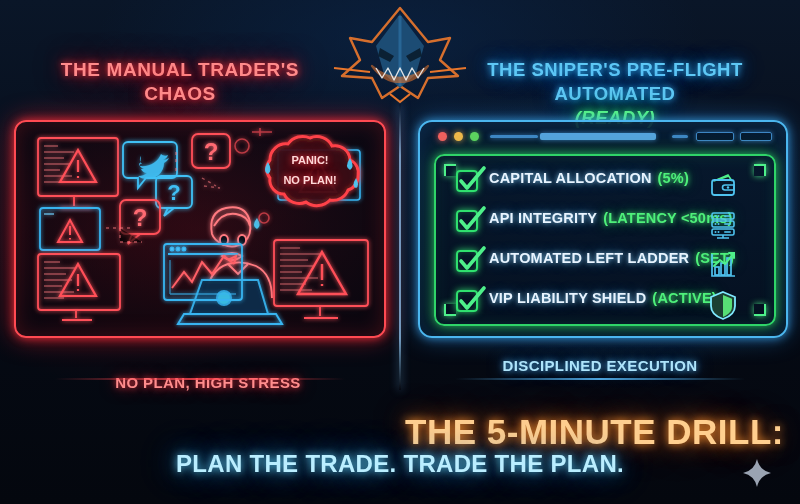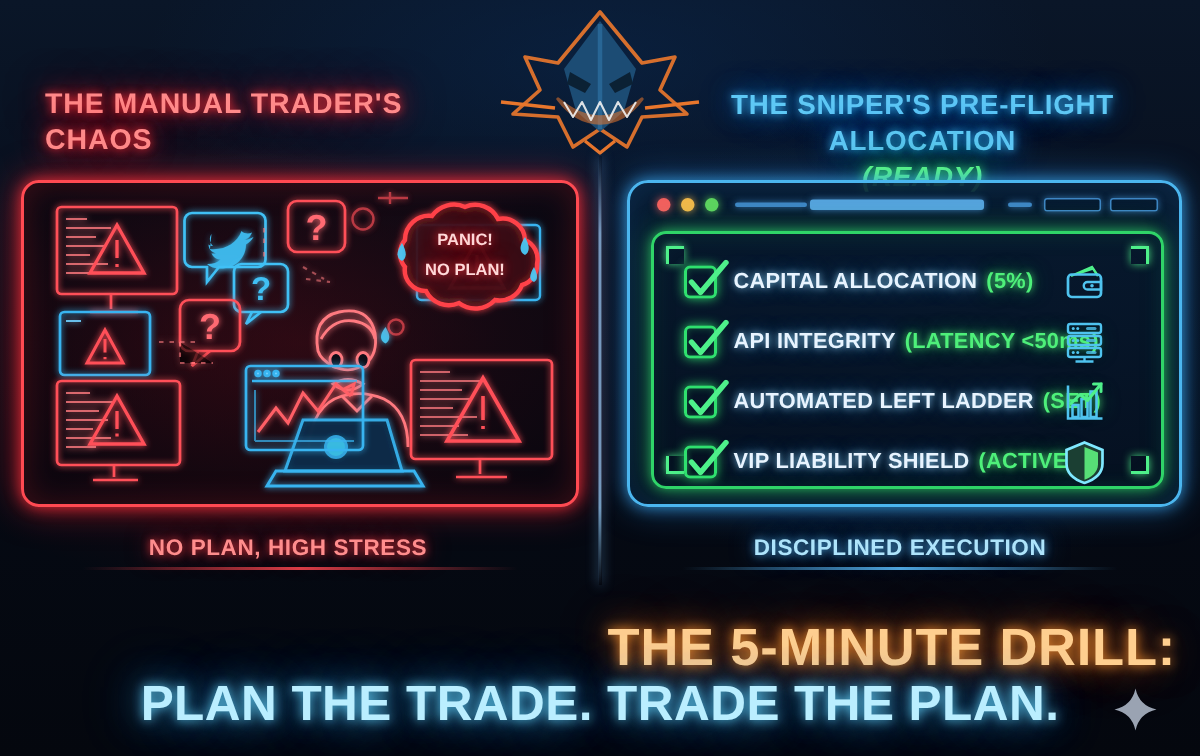--- a/index.html
+++ b/index.html
@@ -14,21 +14,21 @@
     background:
       radial-gradient(ellipse 300px 220px at 120px 230px, rgba(120,10,20,0.30), rgba(0,0,0,0) 70%),
       radial-gradient(ellipse 320px 230px at 610px 230px, rgba(8,60,110,0.34), rgba(0,0,0,0) 70%),
       radial-gradient(ellipse 420px 180px at 400px 40px, rgba(10,40,80,0.55), rgba(0,0,0,0) 72%),
       linear-gradient(180deg,#0a1628 0%, #081120 25%, #050a14 60%, #04070e 100%);
     overflow:hidden;
   }
 
   
   .head-left {
-    position:absolute; left:30px; top:58px; width:300px; 
+    position:absolute; left:30px; top:58px; width:300px; text-align:center;
     color:#ff8a8a; font-size:19px; font-weight:bold; letter-spacing:.6px;
     line-height:24px;
     text-shadow:0 0 6px rgba(255,50,60,.95), 0 0 16px rgba(255,30,40,.75), 0 0 30px rgba(255,20,30,.5);
   }
   .head-left .sub { color:#ff9a9a; }
   .head-right {
     position:absolute; left:450px; top:58px; width:330px; text-align:center;
     color:#5ec8f5; font-size:18.5px; font-weight:bold; letter-spacing:.5px;
     line-height:24px;
     text-shadow:0 0 6px rgba(60,190,255,.95), 0 0 16px rgba(30,150,255,.7), 0 0 28px rgba(20,120,255,.45);
@@ -91,21 +91,21 @@
                inset 0 0 16px rgba(40,200,95,.12);
   }
   .corner { position:absolute; width:12px; height:12px; border:2px solid #4ef08a;
     box-shadow:0 0 6px rgba(78,240,138,.9); }
   .corner.tl { left:8px; top:8px; border-right:none; border-bottom:none; }
   .corner.tr { right:8px; top:8px; border-left:none; border-bottom:none; }
   .corner.bl { left:8px; bottom:8px; border-right:none; border-top:none; }
   .corner.br { right:8px; bottom:8px; border-left:none; border-top:none; }
 
   .check-list { position:absolute; left:20px; top:14px; width:304px; }
-  .check-row { display:flex; align-items:center; height:36px; margin-bottom:4px; }
+  .check-row { display:flex; height:36px; margin-bottom:4px; }
   .cbox {
     position:relative; width:22px; height:22px; flex:0 0 22px;
     border:2.2px solid #2fe06e; border-radius:4px;
     box-shadow:0 0 7px rgba(47,224,110,.9), inset 0 0 5px rgba(47,224,110,.3);
   }
   .cbox svg { position:absolute; left:-2px; top:-6px; }
   .crow-label {
     margin-left:11px; font-size:14.5px; font-weight:bold; letter-spacing:.2px;
     color:#e8f4ff; white-space:nowrap;
     text-shadow:0 0 5px rgba(150,220,255,.8), 0 0 12px rgba(80,180,255,.5);
@@ -115,39 +115,39 @@
     text-shadow:0 0 5px rgba(78,240,122,.9), 0 0 13px rgba(50,220,100,.55);
   }
   .crow-icon { position:absolute; right:22px; width:30px; height:30px; }
   .check-row { position:relative; }
 
   
   .cap {
     position:absolute; top:352px; height:26px; font-size:15px; font-weight:bold;
     letter-spacing:.4px; display:flex; align-items:center; justify-content:center;
   }
-  .cap-left { left:52px; width:280px; color:#ff8d8d;
-    text-shadow:0 0 6px rgba(255,60,70,.9), 0 0 16px rgba(255,40,50,.6); }
+  .cap-left { left:68px; width:280px; color:#ff8d8d;
+    text-shadow:0 0 6px rgba(255,60,70,.9), 0 0 16px rgba(255,40,50,.6);margin-top:17px; }
   .cap-right { left:460px; width:280px; color:#aee4fb;
     text-shadow:0 0 6px rgba(90,190,255,.9), 0 0 16px rgba(50,150,255,.55); }
   .cap-rule { position:absolute; top:378px; height:2px; border-radius:2px; }
   .cap-rule.l { left:55px; width:290px;
     background:linear-gradient(90deg, rgba(255,60,70,0), rgba(255,70,80,.85), rgba(255,60,70,0)); }
   .cap-rule.r { left:455px; width:290px;
     background:linear-gradient(90deg, rgba(70,170,255,0), rgba(90,190,255,.85), rgba(70,170,255,0)); }
 
   
   .title1 {
     position:absolute; left:0; top:412px; width:784px; text-align:right;
     font-size:35px; font-weight:bold; letter-spacing:.5px; color:#ffcf8f;
     text-shadow:0 0 8px rgba(255,150,50,.95), 0 0 22px rgba(255,120,30,.65), 0 0 40px rgba(255,100,20,.4);
   }
   .title2 {
     position:absolute; left:0; top:450px; width:800px; text-align:center;
-    font-size:33px; font-weight:bold; letter-spacing:.3px; color:#baeeff;
+    font-size:24px; font-weight:bold; letter-spacing:.3px; color:#baeeff;
     text-shadow:0 0 8px rgba(100,215,255,.95), 0 0 24px rgba(60,180,255,.7), 0 0 44px rgba(40,150,255,.45);
   }
   .sparkle { position:absolute; left:742px; top:458px; width:30px; height:30px; }
 </style>
 </head>
 <body>
 
 <div id="stage">
 
   <div class="logo">
@@ -167,21 +167,21 @@
         <path d="M58 92 L68 100 L78 92"></path>
       </g>
     </svg>
   </div>
 
   <div class="head-left">
     <div>THE MANUAL TRADER'S CHAOS</div>
   </div>
 
   <div class="head-right">
-    <div>THE SNIPER'S PRE-FLIGHT ALLOCATION</div>
+    <div>THE SNIPER'S PRE-FLIGHT AUTOMATED</div>
     <div class="ready">(READY)</div>
   </div>
 
   <div class="divider"></div>
 
   <div class="panel-left">
     <div class="pl-inner">
       <svg width="368" height="214" viewBox="0 0 368 214">
         <defs>
           <filter id="rglow" x="-60%" y="-60%" width="220%" height="220%">

